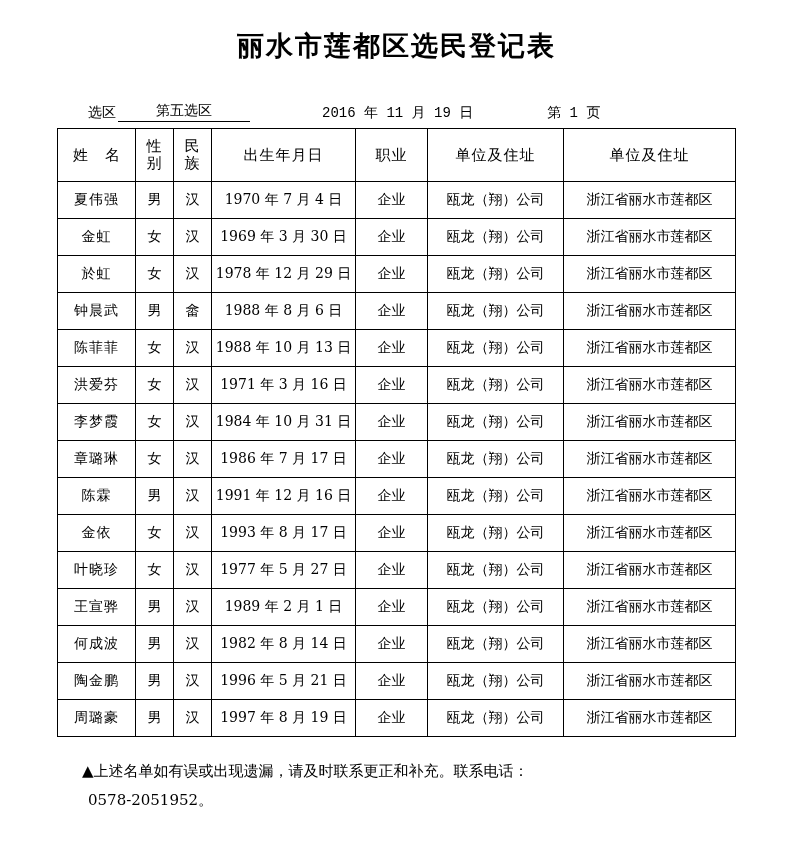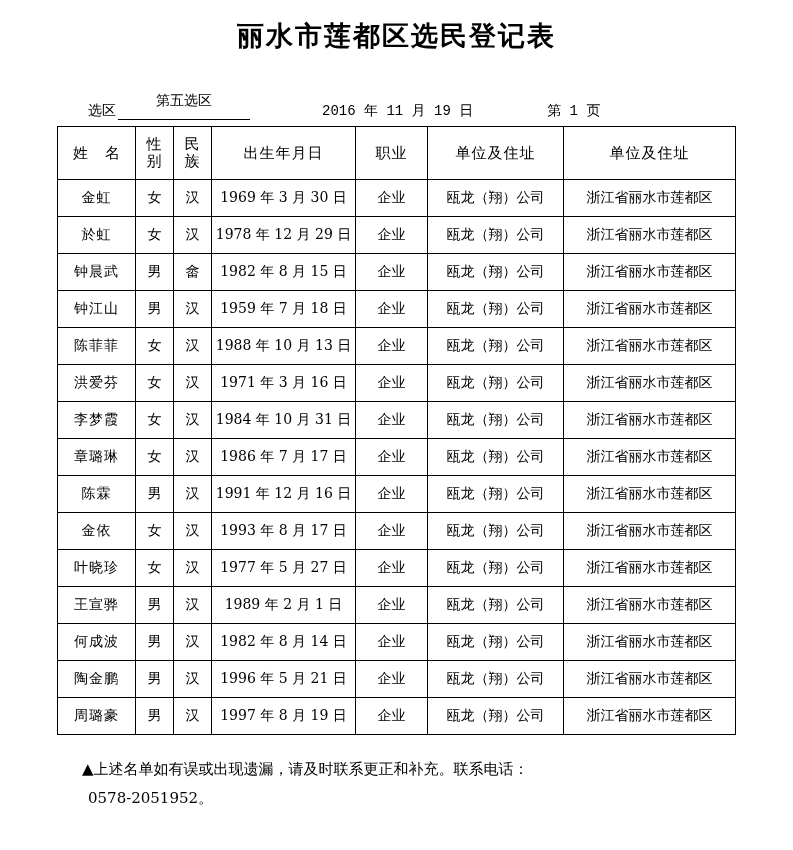--- a/index.html
+++ b/index.html
@@ -20,42 +20,42 @@
     height: 850px;
     box-sizing: border-box;
     padding: 0;
     position: relative;
   }
   .doc-title {
     text-align: center;
     font-size: 27px;
     font-weight: bold;
     letter-spacing: 2px;
-    margin-top: 18px;
+    margin-top: 28px;
     margin-bottom: 0;
     font-family: "DejaVu Serif", "Liberation Serif", serif;
   }
   .meta-row {
     display: flex;
     align-items: flex-end;
     font-size: 14px;
     margin: 38px 0 6px 0;
     padding-left: 88px;
     padding-right: 60px;
     font-family: Liberation Mono, monospace;
   }
   .meta-label {
     white-space: nowrap;
   }
   .meta-value {
     display: inline-block;
     min-width: 120px;
     text-align: center;
     border-bottom: 1px solid #000;
-    padding: 0 6px 9px 6px;
+    padding: 0 6px 1px 6px;
     margin-left: 2px;
   }
   .meta-date {
     margin-left: 72px;
     white-space: nowrap;
   }
   .meta-page {
     margin-left: 74px;
     white-space: nowrap;
   }
@@ -147,20 +147,29 @@
           <span class="hdr-stack">族</span>
         </th>
         <th>出生年月日</th>
         <th>职业</th>
         <th>单位及住址</th>
         <th>单位及住址</th>
       </tr>
     </thead>
     <tbody id="table-body">
         <tr>
+          <td class="cell-name">夏伟强</td>
+          <td>男</td>
+          <td>汉</td>
+          <td>1970 年 7 月 4 日</td>
+          <td>企业</td>
+          <td>瓯龙（翔）公司</td>
+          <td>浙江省丽水市莲都区</td>
+        </tr>
+        <tr>
           <td class="cell-name">金虹</td>
           <td>女</td>
           <td>汉</td>
           <td>1969 年 3 月 30 日</td>
           <td>企业</td>
           <td>瓯龙（翔）公司</td>
           <td>浙江省丽水市莲都区</td>
         </tr>
         <tr>
           <td class="cell-name">於虹</td>
@@ -168,30 +177,21 @@
           <td>汉</td>
           <td>1978 年 12 月 29 日</td>
           <td>企业</td>
           <td>瓯龙（翔）公司</td>
           <td>浙江省丽水市莲都区</td>
         </tr>
         <tr>
           <td class="cell-name">钟晨武</td>
           <td>男</td>
           <td>畲</td>
-          <td>1982 年 8 月 15 日</td>
-          <td>企业</td>
-          <td>瓯龙（翔）公司</td>
-          <td>浙江省丽水市莲都区</td>
-        </tr>
-        <tr>
-          <td class="cell-name">钟江山</td>
-          <td>男</td>
-          <td>汉</td>
-          <td>1959 年 7 月 18 日</td>
+          <td>1988 年 8 月 6 日</td>
           <td>企业</td>
           <td>瓯龙（翔）公司</td>
           <td>浙江省丽水市莲都区</td>
         </tr>
         <tr>
           <td class="cell-name">陈菲菲</td>
           <td>女</td>
           <td>汉</td>
           <td>1988 年 10 月 13 日</td>
           <td>企业</td>

